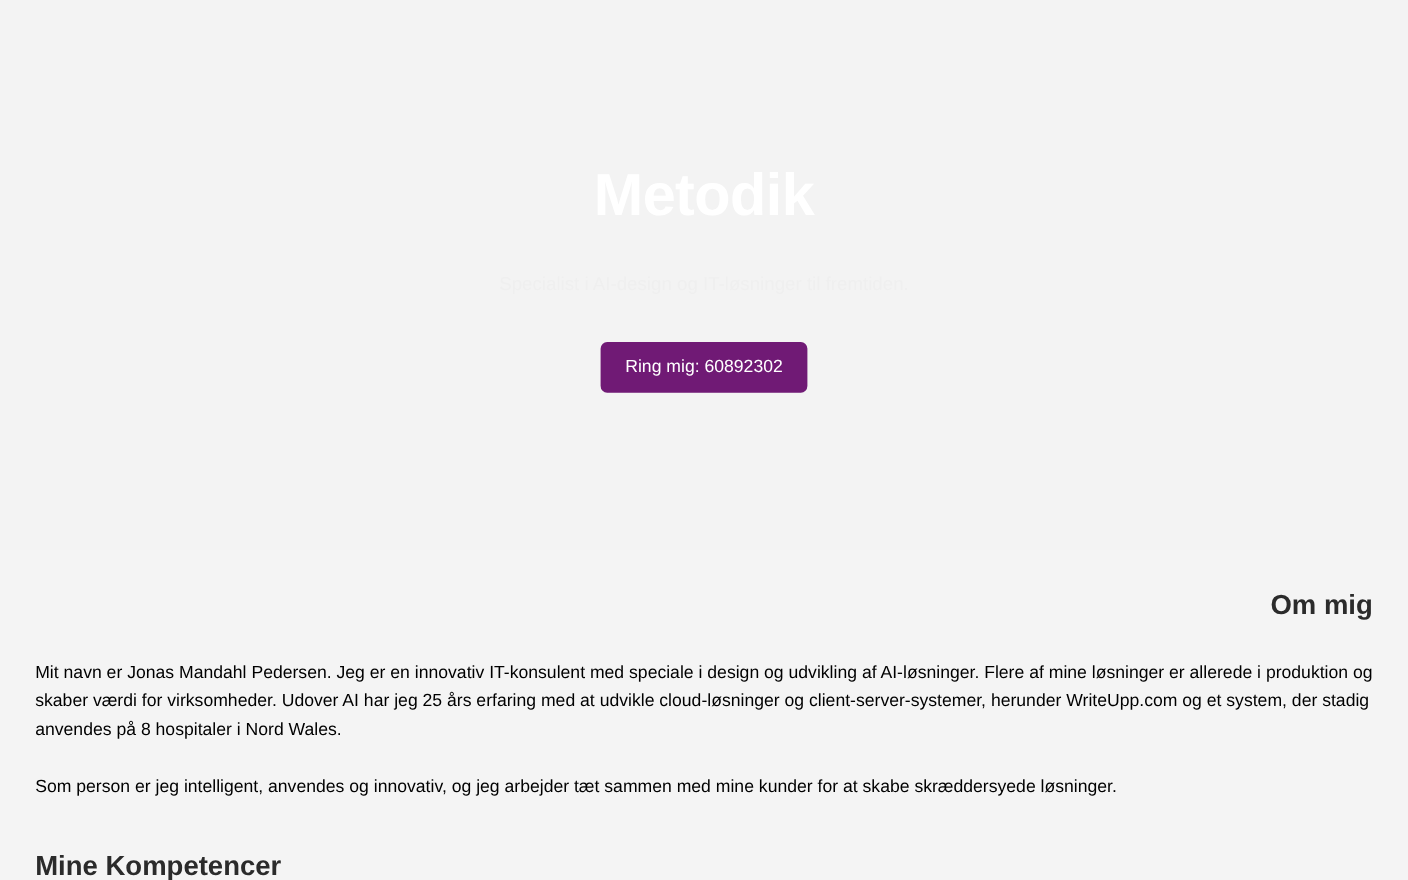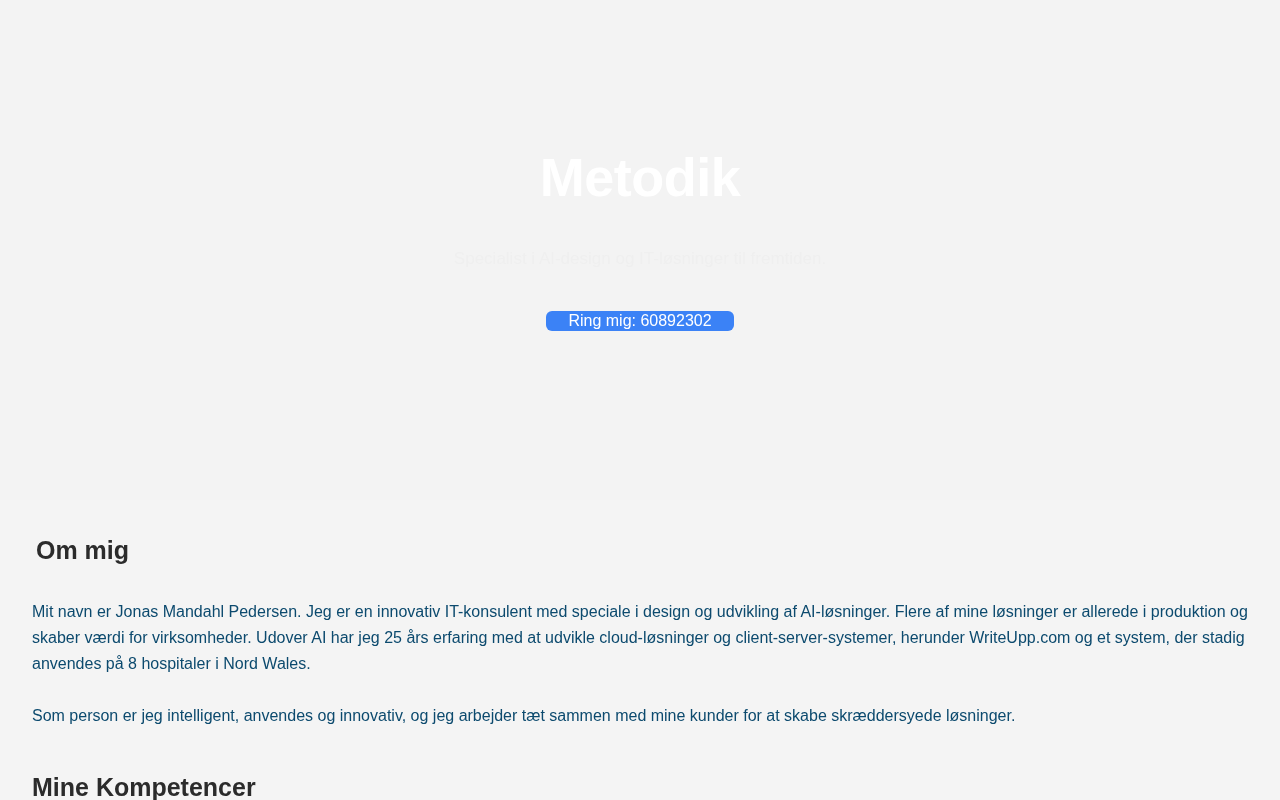--- a/index.html
+++ b/index.html
@@ -48,51 +48,52 @@
     margin: 42px 0 0 0;
     font-size: 17px;
     color: #efefef;
     text-align: center;
     font-weight: normal;
   }
 
   .hero-cta {
     margin-top: 42px;
     display: inline-block;
-    background: #3b82f6;
+    background: #701a75;
     color: #ffffff;
     font-size: 16px;
     line-height: 1;
-    padding: 2px 22px;
+    padding: 15px 22px;
     border: none;
     border-radius: 6px;
     cursor: pointer;
     font-family: "Liberation Sans", sans-serif;
   }
 
   
   .content {
     padding: 0 32px;
   }
 
   .section-title {
     font-size: 25px;
     font-weight: bold;
     color: #2b2b2b;
-    margin: 0 0 34px 4px;
+    margin: 0 0 34px 16px;
+    text-align: right;
   }
 
   .section-title.about {
     margin-top: 36px;
   }
 
   .paragraph {
     font-size: 16px;
     line-height: 1.62;
-    color: #0c4a6e;
+    color: #000000;
     margin: 0 0 26px 0;
     max-width: 1216px;
   }
 
   .skills-title {
     font-size: 25px;
     font-weight: bold;
     color: #2b2b2b;
     margin: 44px 0 0 0;
   }

